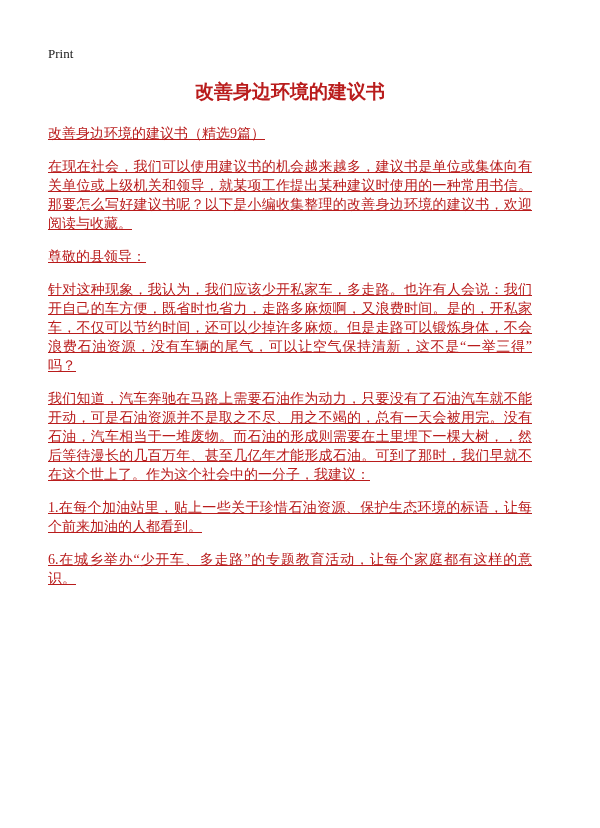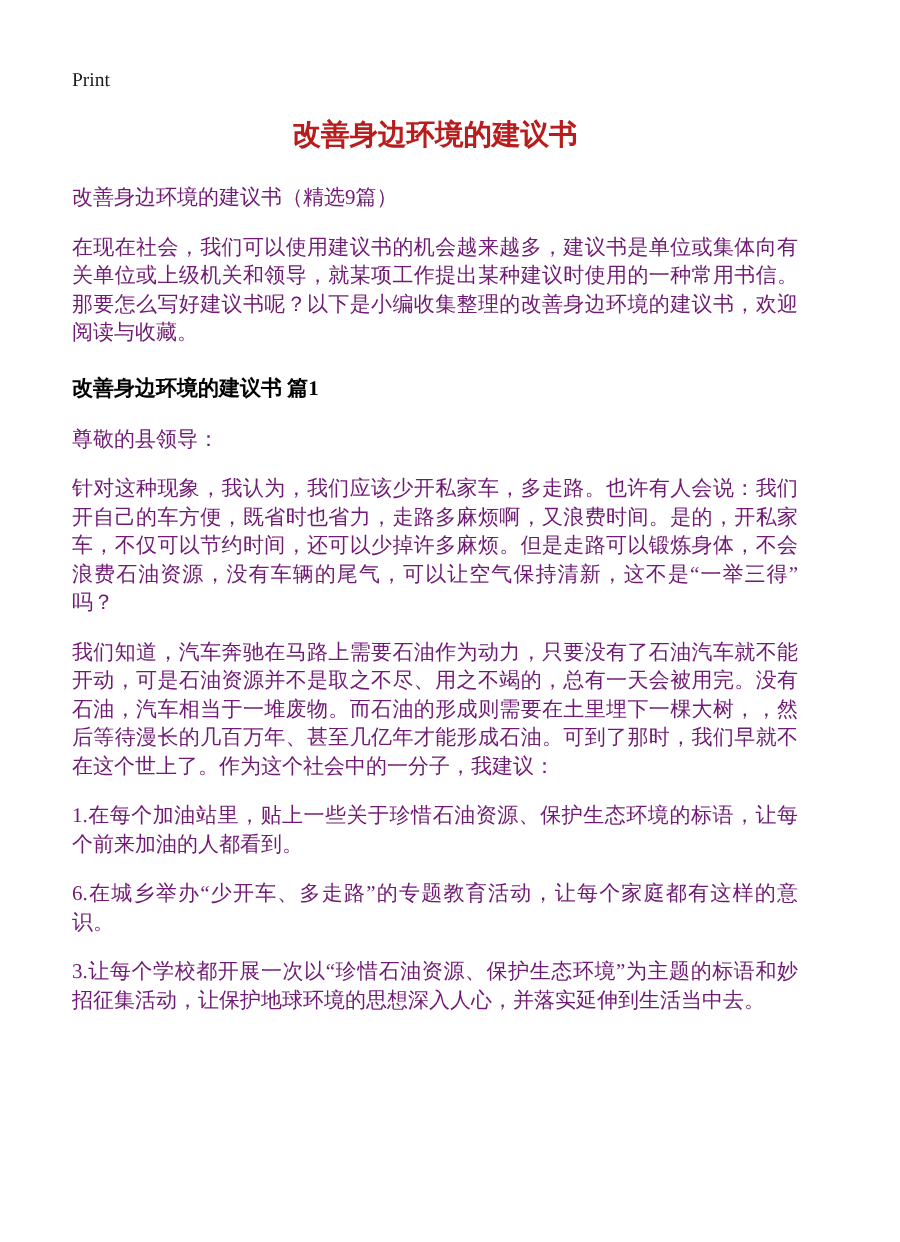--- a/index.html
+++ b/index.html
@@ -35,21 +35,22 @@
     font-weight: bold;
     text-align: center;
     margin: 10px 0 20px 0;
     color: #b91c1c;
   }
   p.body-text {
     font-size: 14px;
     line-height: 19px;
     margin: 0 0 14px 0;
     text-align: justify;
-    color: #701a75;
+    color: #b91c1c;
+    text-decoration: underline;
   }
   h2.section-heading {
     font-size: 14px;
     line-height: 19px;
     font-weight: bold;
     margin: 18px 0 15px 0;
     color: #000000;
   }
 </style>
 </head>
@@ -58,30 +59,28 @@
 <div class="page">
 
   <a class="print-link">Print</a>
 
   <h1 class="doc-title">改善身边环境的建议书</h1>
 
   <p class="body-text">改善身边环境的建议书（精选9篇）</p>
 
   <p class="body-text">在现在社会，我们可以使用建议书的机会越来越多，建议书是单位或集体向有关单位或上级机关和领导，就某项工作提出某种建议时使用的一种常用书信。那要怎么写好建议书呢？以下是小编收集整理的改善身边环境的建议书，欢迎阅读与收藏。</p>
 
-  <h2 class="section-heading">改善身边环境的建议书 篇1</h2>
 
   <p class="body-text">尊敬的县领导：</p>
 
 
 
   <p class="body-text">针对这种现象，我认为，我们应该少开私家车，多走路。也许有人会说：我们开自己的车方便，既省时也省力，走路多麻烦啊，又浪费时间。是的，开私家车，不仅可以节约时间，还可以少掉许多麻烦。但是走路可以锻炼身体，不会浪费石油资源，没有车辆的尾气，可以让空气保持清新，这不是“一举三得”吗？</p>
 
   <p class="body-text">我们知道，汽车奔驰在马路上需要石油作为动力，只要没有了石油汽车就不能开动，可是石油资源并不是取之不尽、用之不竭的，总有一天会被用完。没有石油，汽车相当于一堆废物。而石油的形成则需要在土里埋下一棵大树，，然后等待漫长的几百万年、甚至几亿年才能形成石油。可到了那时，我们早就不在这个世上了。作为这个社会中的一分子，我建议：</p>
 
   <p class="body-text">1.在每个加油站里，贴上一些关于珍惜石油资源、保护生态环境的标语，让每个前来加油的人都看到。</p>
 
   <p class="body-text">6.在城乡举办“少开车、多走路”的专题教育活动，让每个家庭都有这样的意识。</p>
 
-  <p class="body-text">3.让每个学校都开展一次以“珍惜石油资源、保护生态环境”为主题的标语和妙招征集活动，让保护地球环境的思想深入人心，并落实延伸到生活当中去。</p>
 
 
 </div>
 
 </body></html>

